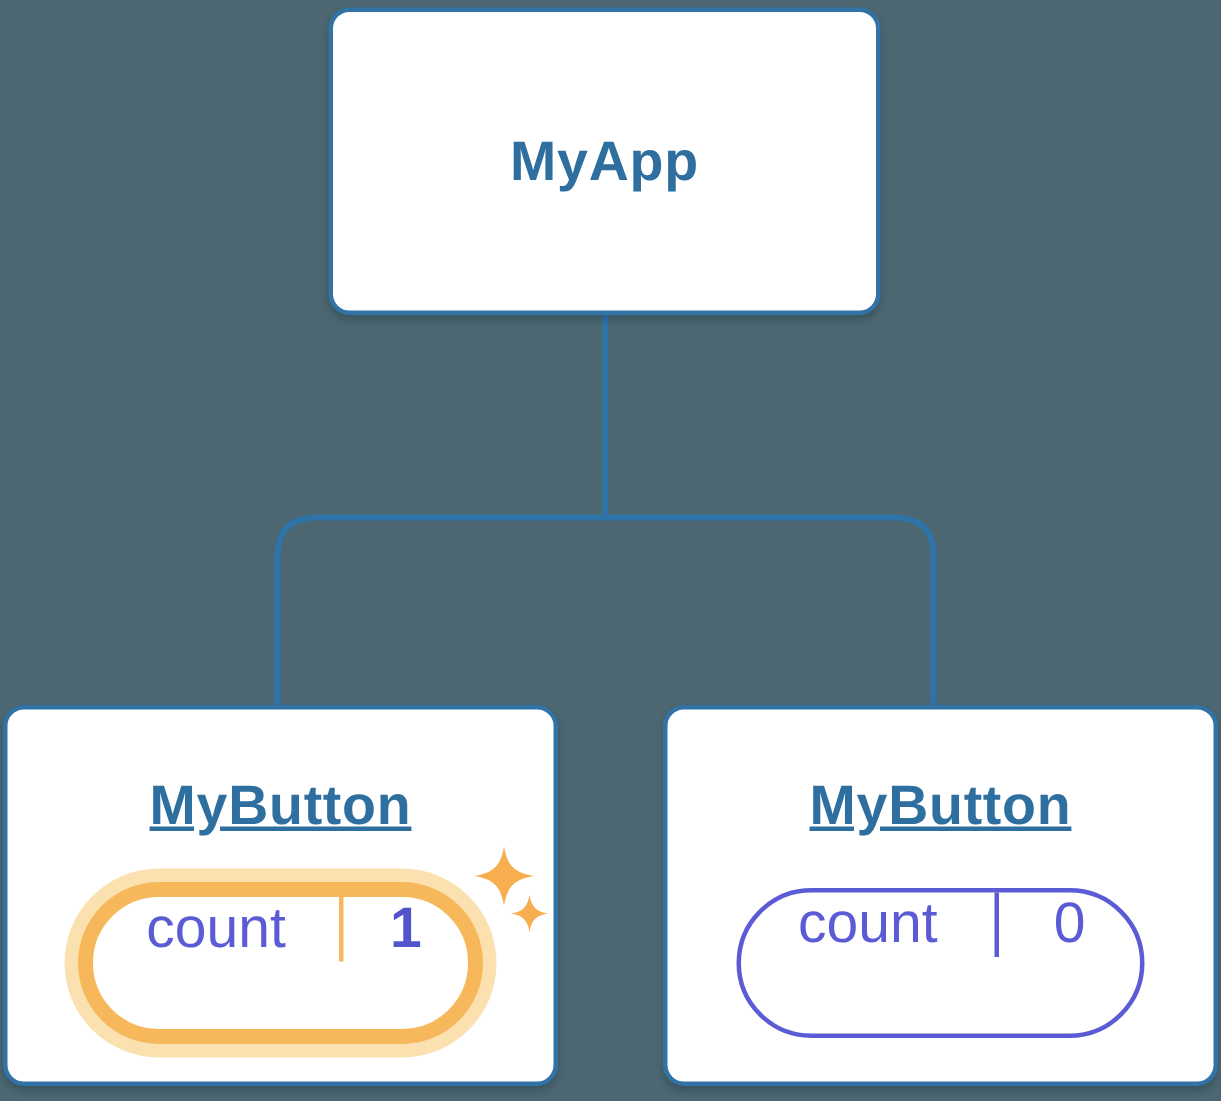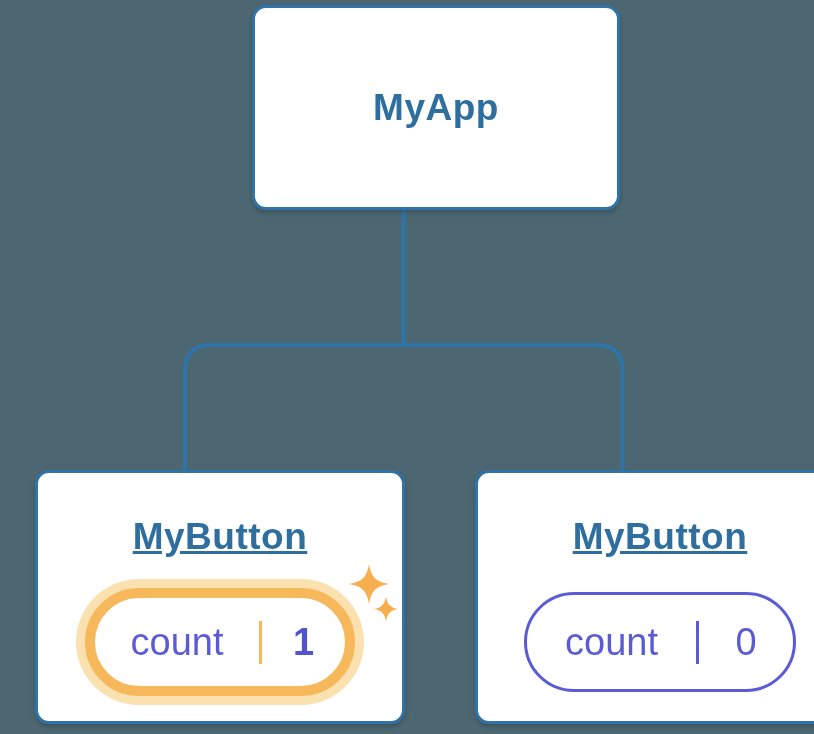--- a/index.html
+++ b/index.html
@@ -26,21 +26,20 @@
     stroke: var(--connector, #2E74A8);
     stroke-width: 4;
   }
   .node-card {
     position: absolute;
     box-sizing: border-box;
     background: var(--card-bg, #FFFFFF);
     border: 3px solid var(--node-border, #3273A7);
     border-radius: 14px;
     box-shadow: 0 3px 4px rgba(10, 35, 52, 0.25);
-    margin-left: 33px;
   }
   .node-root {
     left: 219px;
     top: 5px;
     width: 368px;
     height: 205px;
     display: flex;
     align-items: center;
     justify-content: center;
   }
@@ -62,21 +61,21 @@
     text-decoration: underline;
   }
   .state-pill {
     position: absolute;
     left: 50%;
     top: 169px;
     transform: translate(-50%, -50%);
     box-sizing: border-box;
     background: #fff;
     display: flex;
-    align-items: center;
+    align-items: flex-start;
   }
   .pill-active {
     width: 270px;
     height: 108px;
     border: 10px solid var(--orange, #F7B85C);
     border-radius: 54px;
     box-shadow: 0 0 0 9px var(--orange-halo, #FBE0B0);
   }
   .pill-idle {
     width: 272px;

